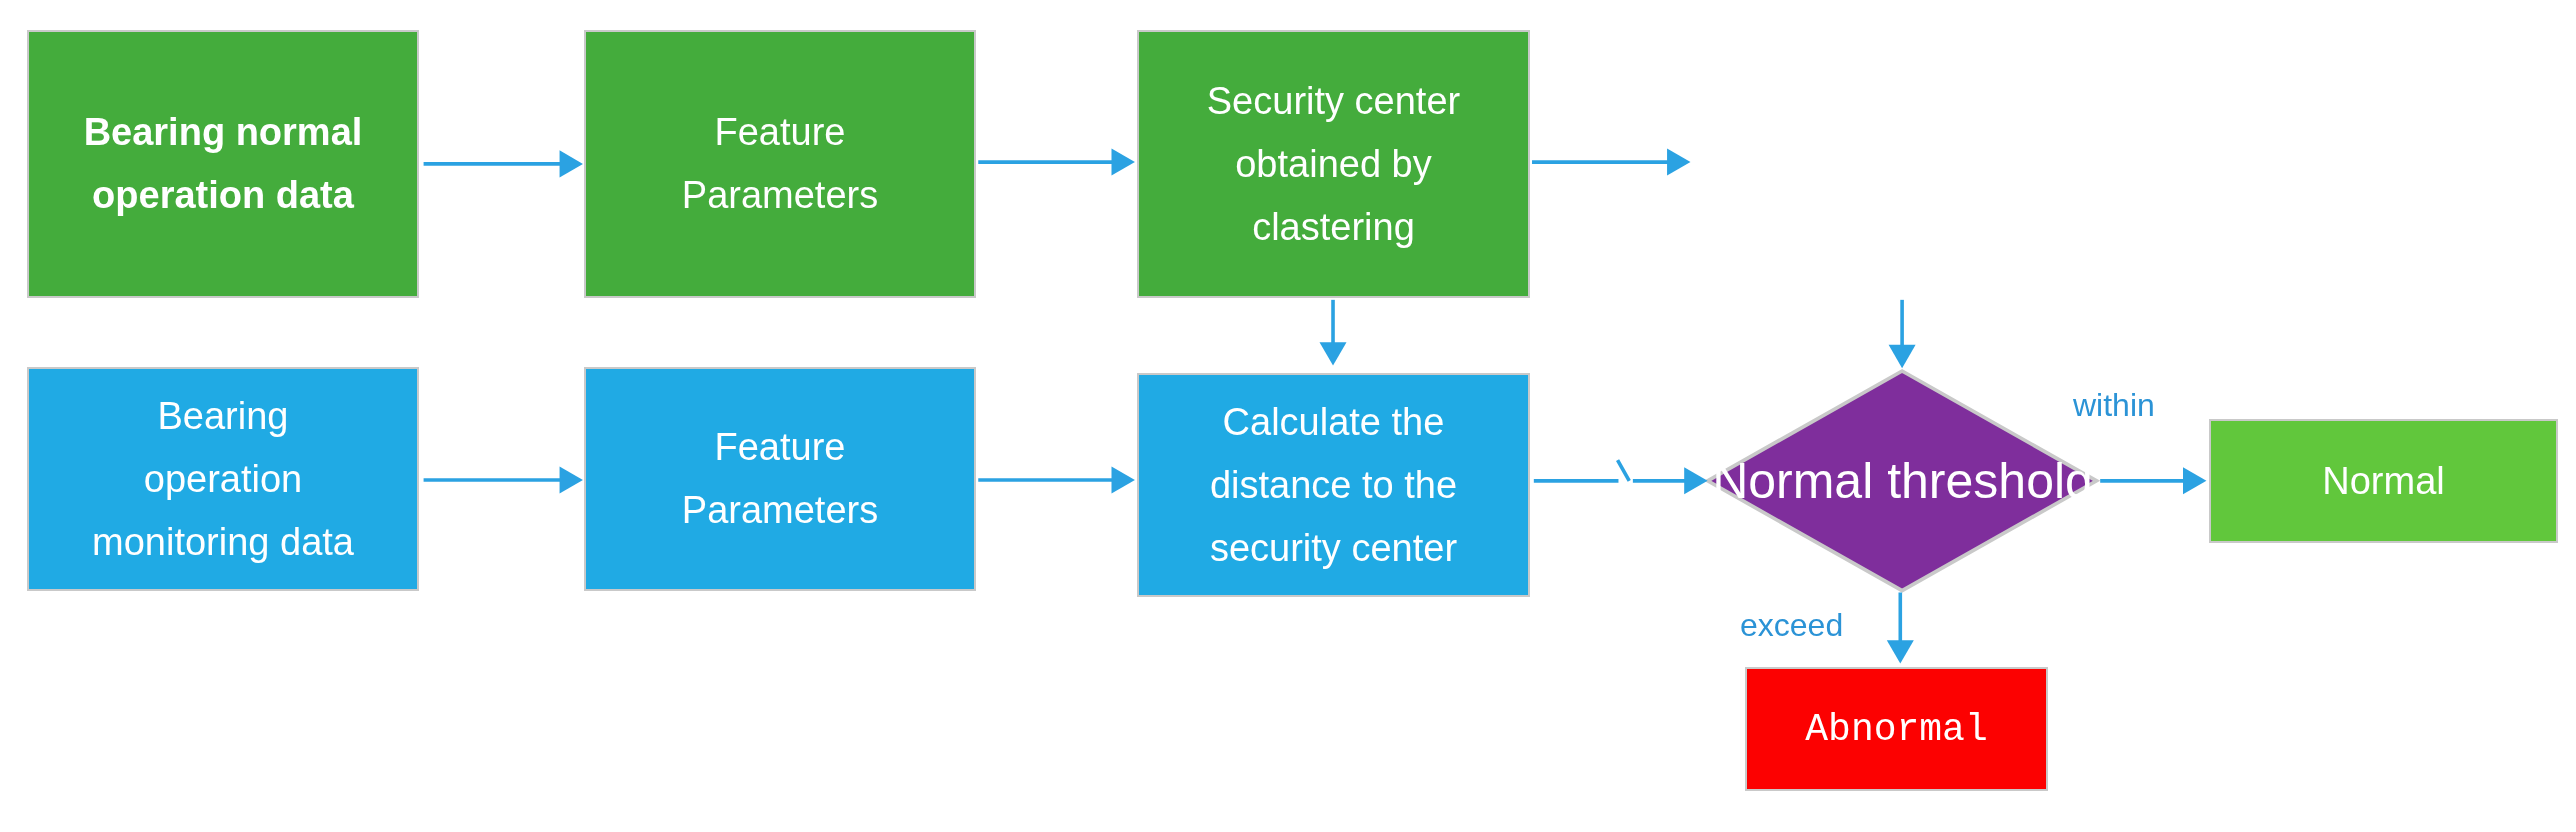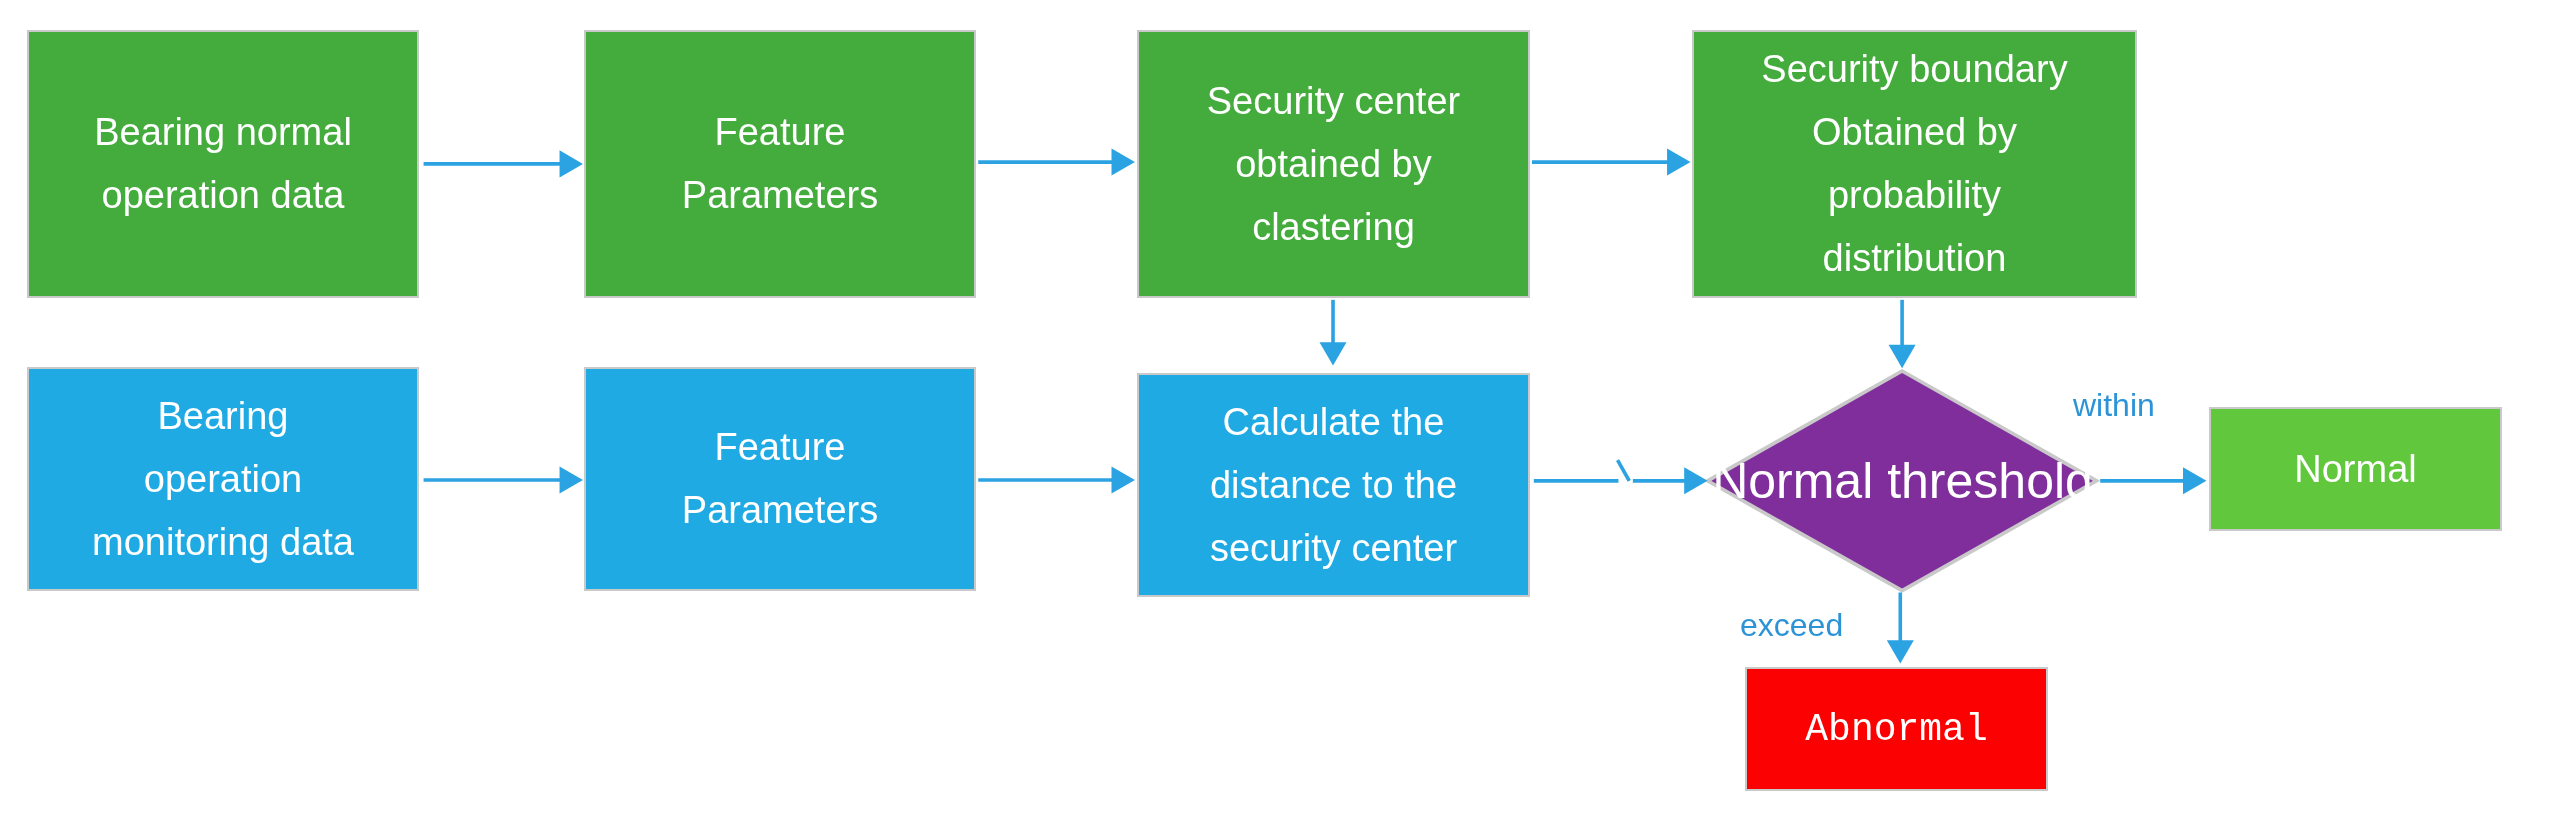--- a/index.html
+++ b/index.html
@@ -30,30 +30,30 @@
     color:var(--text-white);
     font-size:38px;line-height:63px;
     border:2.7px solid var(--border-silver);
   }
   .node span{white-space:pre-line;}
   .green{background:var(--box-green);}
   .blue{background:var(--box-blue);}
   .bright{background:var(--box-bright-green);}
   .red{background:var(--box-red);}
   
-  .b1{left:27px;top:30px;width:392px;height:268px;}
+  .b1{left:27px;top:30px;width:392px;height:268px;font-weight:bold;}
   .b2{left:584px;top:30px;width:392px;height:268px;}
   .b3{left:1137px;top:30px;width:393px;height:268px;}
   .b4{left:1692px;top:30px;width:445px;height:268px;}
   
   .b5{left:27px;top:367px;width:392px;height:224px;}
   .b6{left:584px;top:367px;width:392px;height:224px;}
   .b7{left:1137px;top:373px;width:393px;height:224px;}
   
-  .bnormal{left:2209px;top:407px;width:293px;height:124px;}
+  .bnormal{left:2209px;top:419px;width:349px;height:124px;}
   .babnormal{left:1745px;top:667px;width:303px;height:124px;font-family:Liberation Mono, monospace;}
   
   .diamond-text{
     position:absolute;left:1708px;top:371px;width:389px;height:220px;
     display:flex;align-items:center;justify-content:center;text-align:center;
     color:var(--text-white);font-size:50px;line-height:61px;
   }
   .edge-label{
     position:absolute;
     color:var(--label-blue);
@@ -124,26 +124,20 @@
   </div>
   <div class="node green b2">
     <span>Feature
 Parameters</span>
   </div>
   <div class="node green b3">
     <span>Security center
 obtained by
 clastering</span>
   </div>
-  <div class="node green b4">
-    <span>Security boundary
-Obtained by
-probability
-distribution</span>
-  </div>
 
   <div class="node blue b5">
     <span>Bearing
 operation
 monitoring data</span>
   </div>
   <div class="node blue b6">
     <span>Feature
 Parameters</span>
   </div>

